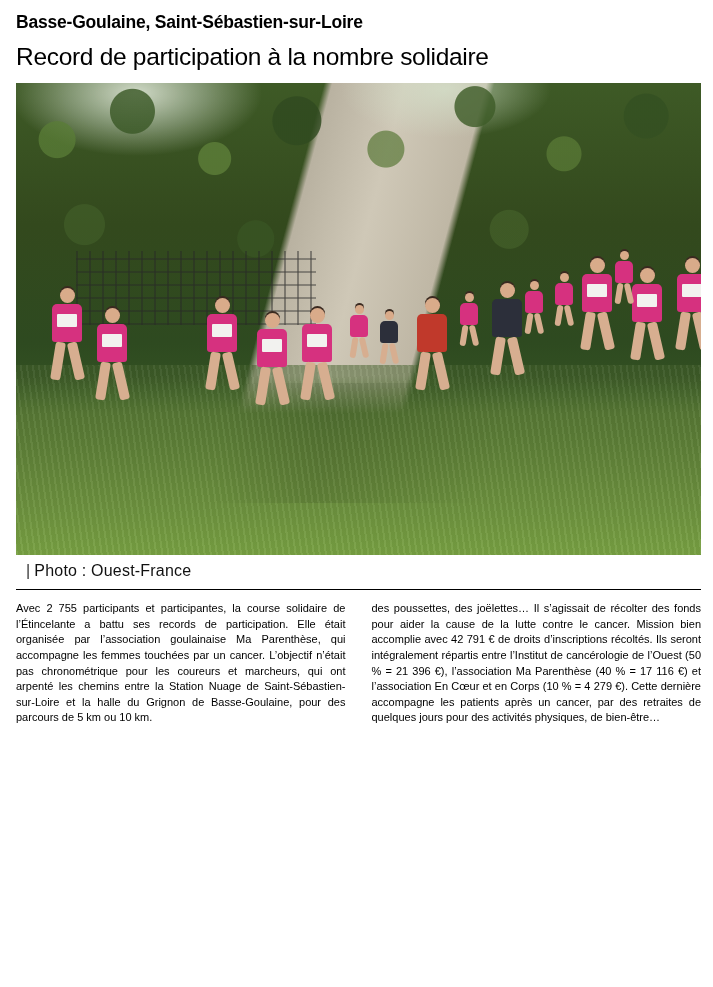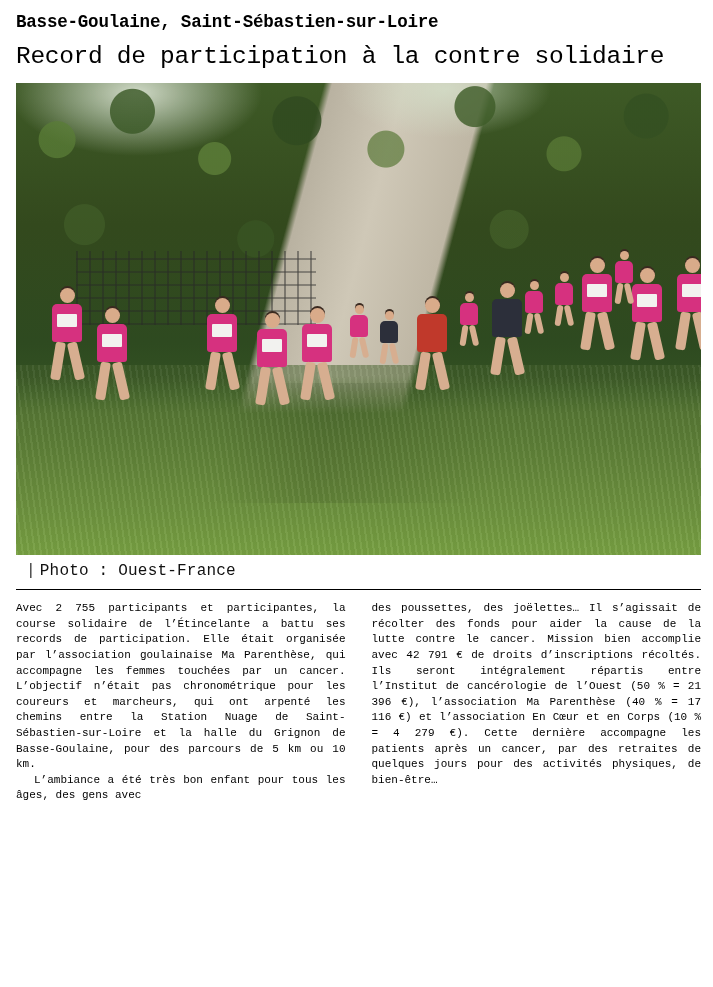--- a/index.html
+++ b/index.html
@@ -13,21 +13,20 @@
     font-family: "Liberation Sans", sans-serif;
     color: #000000;
     overflow: hidden;
   }
   .page {
     position: relative;
     width: 713px;
     height: 987px;
     box-sizing: border-box;
     padding: 10px 14px 16px 14px;
-    font-family: Liberation Mono, monospace;
   }
   .kicker {
     font-size: 17.5px;
     font-weight: bold;
     letter-spacing: -0.2px;
     line-height: 1.2;
     margin: 2px 0 10px 2px;
   }
   .headline {
     font-size: 24.5px;
@@ -214,21 +213,21 @@
     text-indent: 18px;
   }
 </style>
 </head>
 <body>
 
 <div class="page">
 
   <div class="kicker">Basse-Goulaine, Saint-Sébastien-sur-Loire</div>
 
-  <h1 class="headline">Record de participation à la contre solidaire</h1>
+  <h1 class="headline">Record de participation à la nombre solidaire</h1>
 
   <div class="photo-wrap">
     <div class="photo"></div>
     <div class="foliage"></div>
     <div class="fence"></div>
     <div class="path-shadow"></div>
     <div class="grass-detail"></div>
 
     <div class="runner big" style="left:30px; top:205px;">
       <div class="head"></div>
@@ -324,20 +323,19 @@
     <div class="credit">
       <span class="bar">|</span><span>Photo : Ouest-France</span>
     </div>
   </div>
 
   <div class="rule"></div>
 
   <div class="columns">
     <div class="col">
       <p>Avec 2 755 participants et participantes, la course solidaire de l’Étincelante a battu ses records de participation. Elle était organisée par l’association goulainaise Ma Parenthèse, qui accompagne les femmes touchées par un cancer. L’objectif n’était pas chronométrique pour les coureurs et marcheurs, qui ont arpenté les chemins entre la Station Nuage de Saint-Sébastien-sur-Loire et la halle du Grignon de Basse-Goulaine, pour des parcours de 5 km ou 10 km.</p>
-      <p>L’ambiance a été très bon enfant pour tous les âges, des gens avec</p>
     </div>
     <div class="col">
       <p>des poussettes, des joëlettes… Il s’agissait de récolter des fonds pour aider la cause de la lutte contre le cancer. Mission bien accomplie avec 42 791 € de droits d’inscriptions récoltés. Ils seront intégralement répartis entre l’Institut de cancérologie de l’Ouest (50 % = 21 396 €), l’association Ma Parenthèse (40 % = 17 116 €) et l’association En Cœur et en Corps (10 % = 4 279 €). Cette dernière accompagne les patients après un cancer, par des retraites de quelques jours pour des activités physiques, de bien-être…</p>
     </div>
   </div>
 
 </div>
 
 </body></html>

